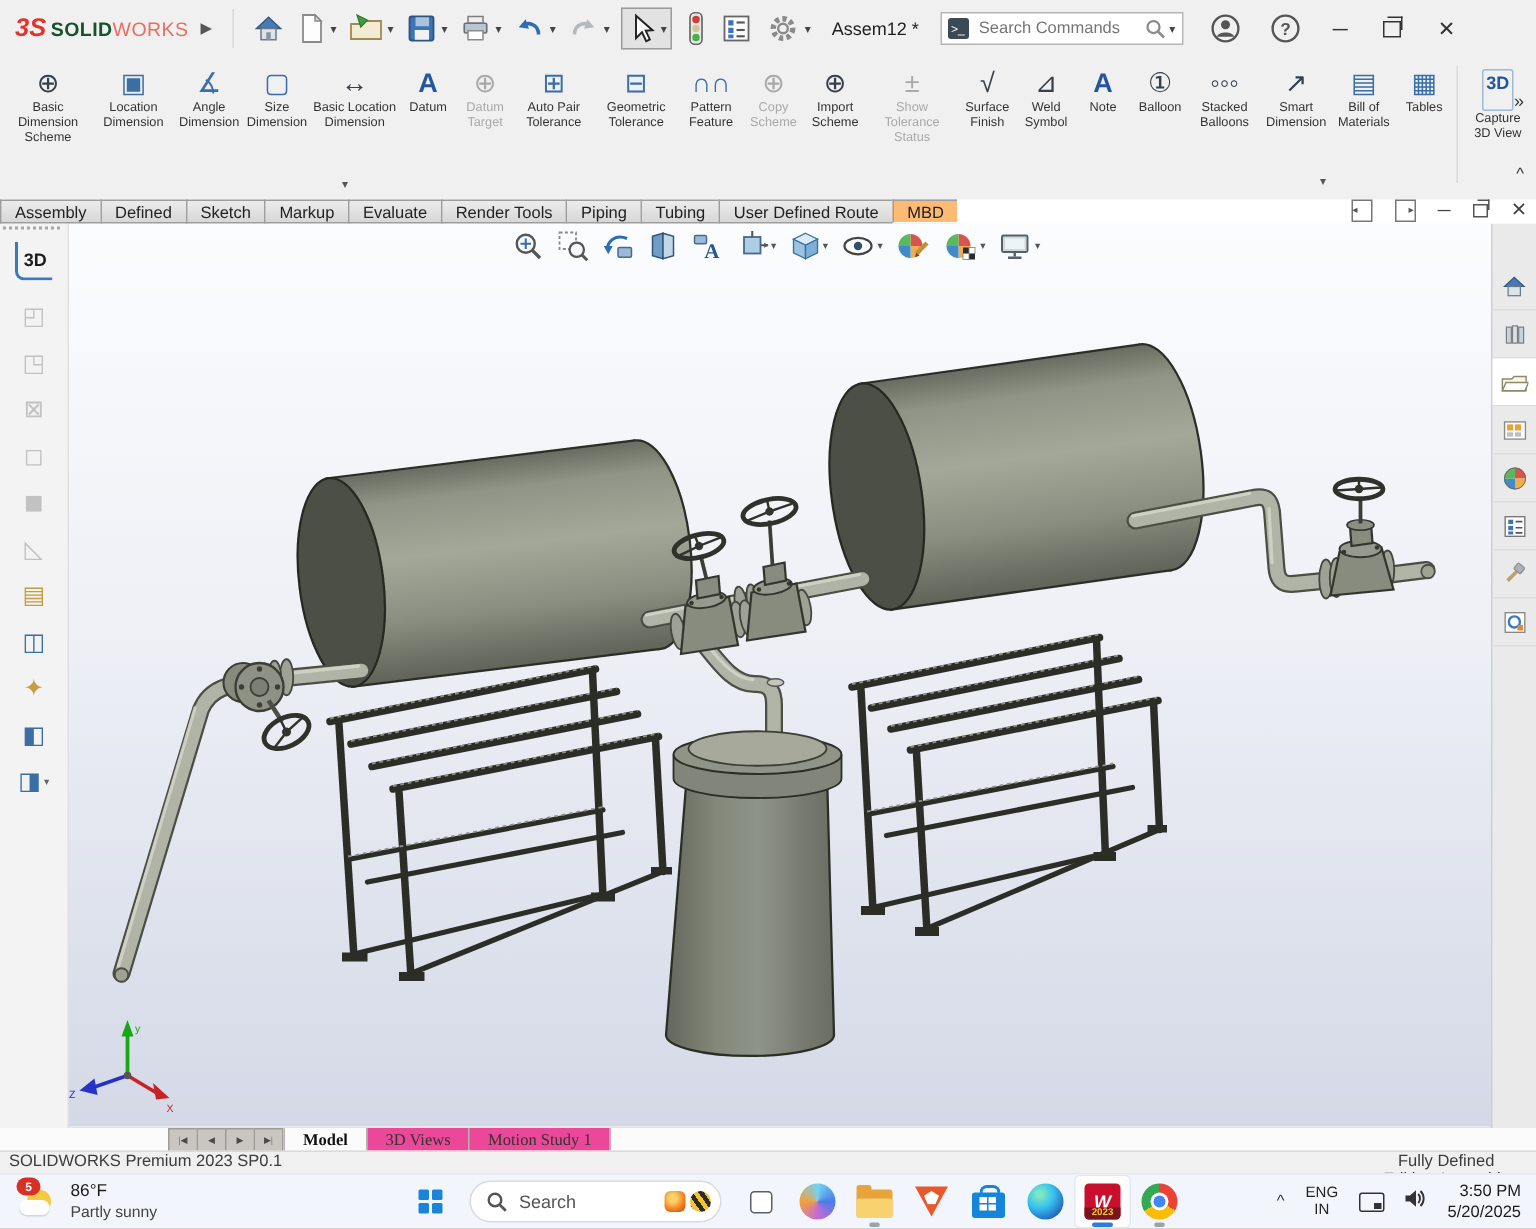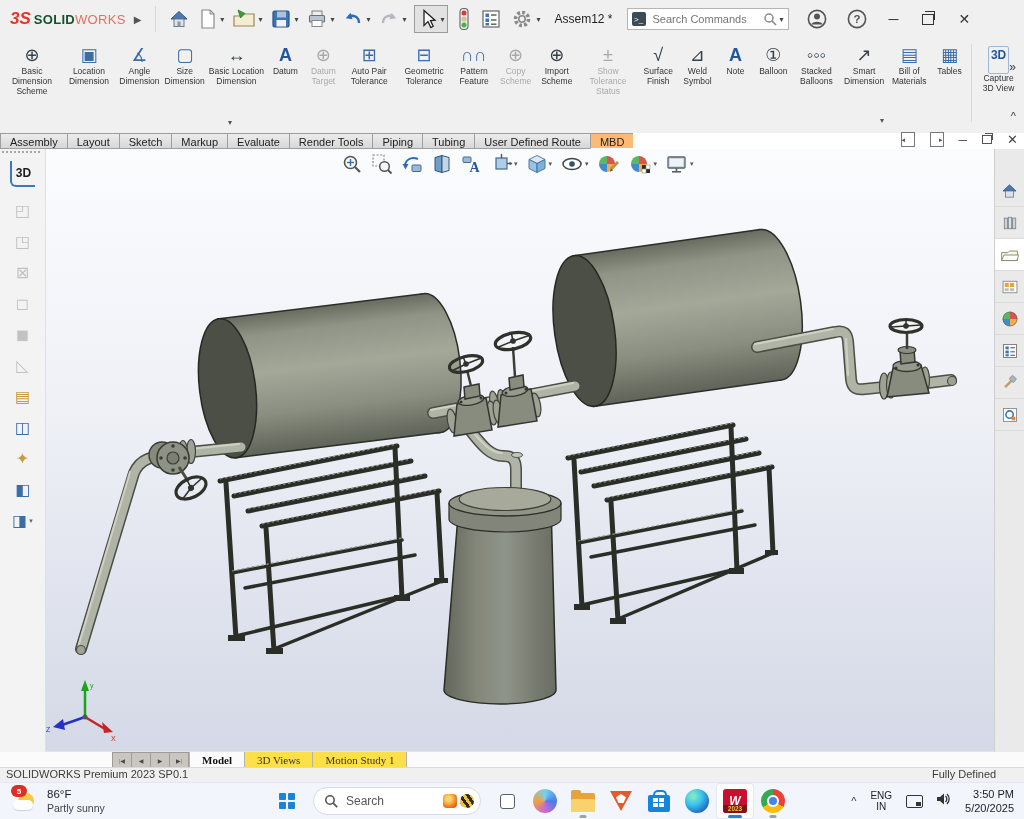--- a/index.html
+++ b/index.html
@@ -71,21 +71,21 @@
   .taskpane{position:absolute;right:0;top:0;bottom:0;width:29px;background:#eaeaea;border-left:1px solid #cfcfcf;padding-top:26px;display:flex;flex-direction:column;align-items:center;z-index:4;}
   .tp-cell{width:29px;height:31px;display:flex;align-items:center;justify-content:center;border-bottom:1px solid #dcdcdc;}
   .tp-cell.active{background:#ffffff;}
 
   
   .doctabs{position:absolute;left:0;right:0;bottom:51px;height:16px;background:#fbfbfb;display:flex;align-items:stretch;font-size:11px;border-top:1px solid #e3e3e3;font-family:Liberation Serif, serif;}
   .dt-spacer{width:112px;}
   .dt-nav{display:flex;}
   .dt-nav span{width:18px;background:#c9c6c2;border:1px solid #9f9c98;border-right:none;color:#4a4a4a;font-size:6px;display:flex;align-items:center;justify-content:center;}
   .dt-nav span:last-child{border-right:1px solid #9f9c98;}
-  .dtab{padding:0 12px;display:flex;align-items:center;background:#fde047;border-right:1px solid #b5b2ad;color:#333;}
+  .dtab{padding:0 12px;display:flex;align-items:center;background:#ec4899;border-right:1px solid #b5b2ad;color:#333;}
   .dtab.active{background:#fbfbfb;font-weight:bold;color:#111;border-left:1px solid #b5b2ad;}
 
   
   .statusbar{position:absolute;left:0;right:0;bottom:36px;height:15px;background:#f0f0f0;border-top:1px solid #dadada;display:flex;align-items:flex-start;font-size:11px;color:#3c3c3c;}
   .sb-left{padding-left:6px;}
   .sb-right{margin-left:auto;display:flex;align-items:center;flex-direction:column;}
   .sb-item{margin-right:18px;}
   .traffic{width:8px;height:13px;background:#5a5a5a;border-radius:2px;position:relative;margin-right:60px;}
   .traffic i{position:absolute;left:1.9px;width:4.2px;height:4.2px;border-radius:50%;}
   .traffic .r{top:1.2px;background:#e03a2e;} .traffic .g{bottom:1.2px;background:#47b347;}
@@ -373,21 +373,21 @@
         </div>
     </div>
     <span class="rfly" style="left:228px;top:80px">▾</span>
     <span class="rfly" style="left:880px;top:78px">▾</span>
     <span class="roverflow">»</span>
     <span class="rcollapse">^</span>
   </div>
 
   <div class="ctabs">
     <span class="ctab">Assembly</span>
-    <span class="ctab">Layout</span>
+    <span class="ctab">Defined</span>
     <span class="ctab">Sketch</span>
     <span class="ctab">Markup</span>
     <span class="ctab">Evaluate</span>
     <span class="ctab">Render Tools</span>
     <span class="ctab">Piping</span>
     <span class="ctab">Tubing</span>
     <span class="ctab">User Defined Route</span>
     <span class="ctab active">MBD</span>
     <span class="dots"></span>
     <div class="docwin">

